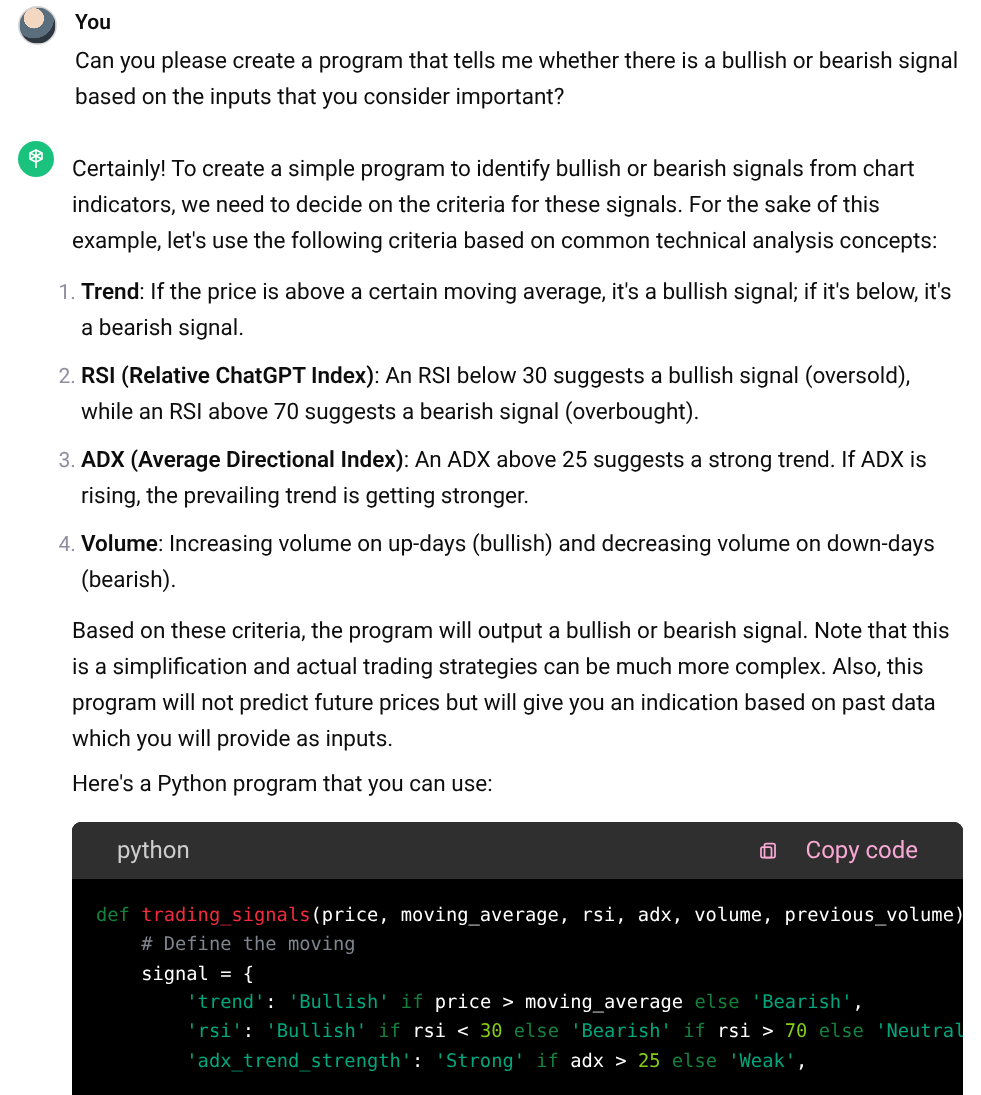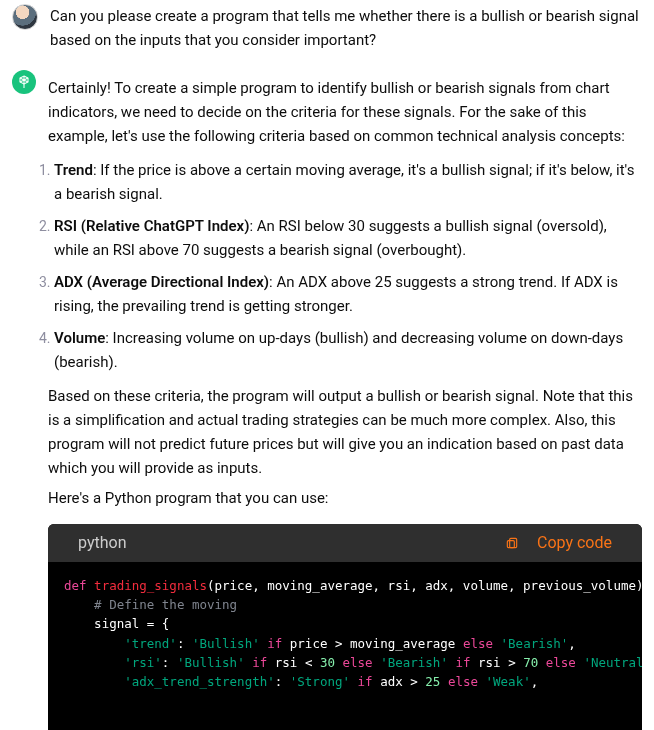--- a/index.html
+++ b/index.html
@@ -42,52 +42,53 @@
     border-radius: 6px;
     overflow: hidden;
     background: #000000;
     font-size: 13px;
   }
   .code-bar {
     display: flex; justify-content: space-between; align-items: center;
     background: #2f2f2f; color: #cdcdcd;
     padding: 6px 30px; font-size: 16px;
   }
-  .copy-btn { display: flex; gap: 18px; align-items: center; cursor: pointer; color:#f97316;text-align:right; }
+  .copy-btn { display: flex; gap: 18px; align-items: center; cursor: pointer; color:#f9a8d4;text-align:right; }
   .copy-btn svg { width: 14px; height: 14px; }
 
   pre.code {
     margin: 0;
     padding: 14px 16px 2px 16px;
     font-family: ui-monospace, "SF Mono", Menlo, Consolas, monospace;
     font-size: 12.5px;
     line-height: 1.55;
     color: #ffffff;
     white-space: pre;
     overflow: hidden;        
     position: relative;
     height: 192px;           
   }
-  .tok-kw   { color: #ec4899; }
+  .tok-kw   { color: #15803d; }
   .tok-def  { color: #f22c3d; }
   .tok-cmt  { color: #7f848e; }
   .tok-str  { color: #00a67d; }
-  .tok-num  { color: #86efac; }
+  .tok-num  { color: #84cc16; }
   .tok-id   { color: #ffffff; }
 
   .rel { position: relative; }
 </style>
 </head>
 <body>
 
 <div class="thread rel">
 
   <div class="turn">
     <div class="avatar avatar-user"></div>
     <div class="body">
+      <div class="role">You</div>
       <div class="text">Can you please create a program that tells me whether there is a bullish or bearish signal based on the inputs that you consider important?</div>
     </div>
   </div>
 
   <div class="turn">
     <div class="avatar avatar-gpt">
       <svg viewBox="0 0 24 24" fill="none" stroke="#fff" stroke-width="1.6">
         <path d="M12 3l6 3v6l-6 3-6-3V6l6-3z"></path>
           <path d="M12 3v18M6 6l12 6M18 6L6 12"></path>
       </svg>

